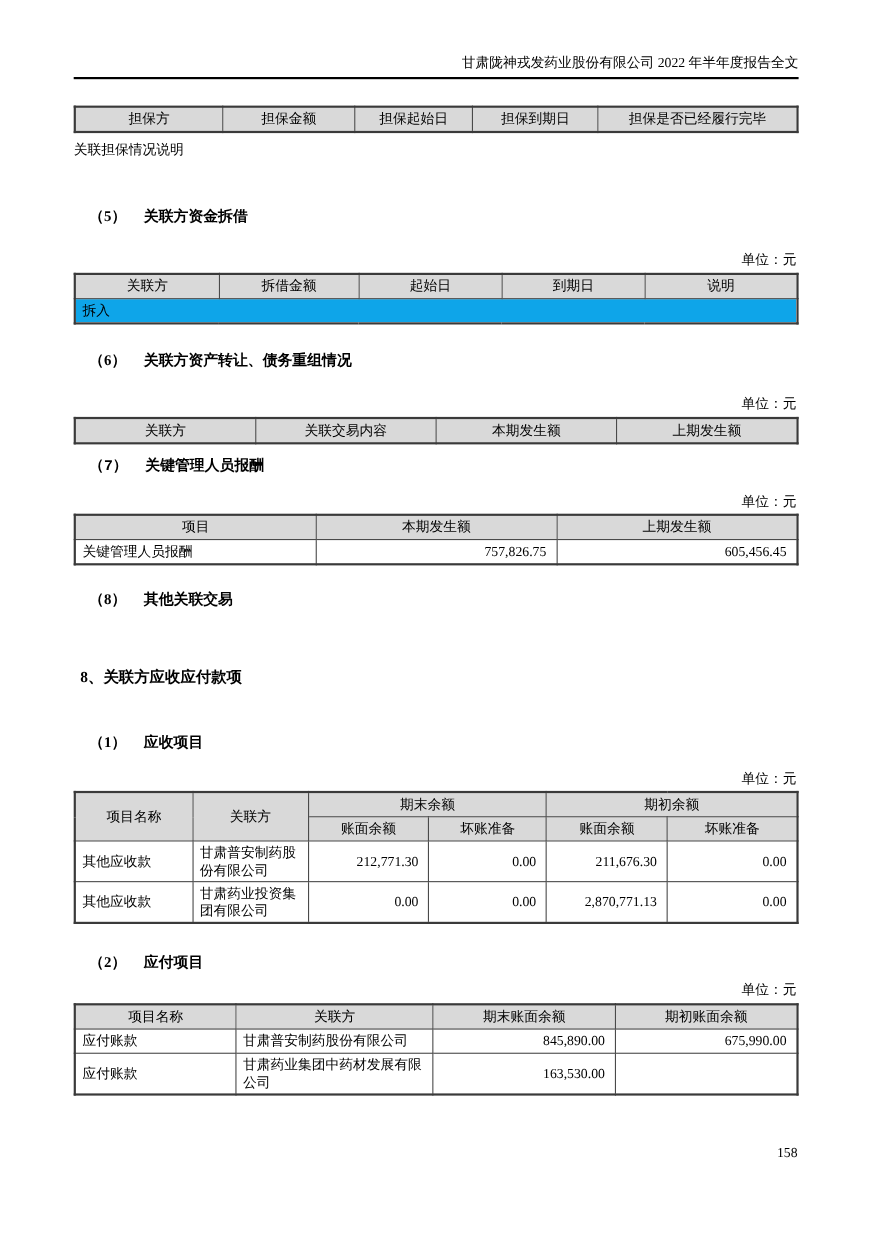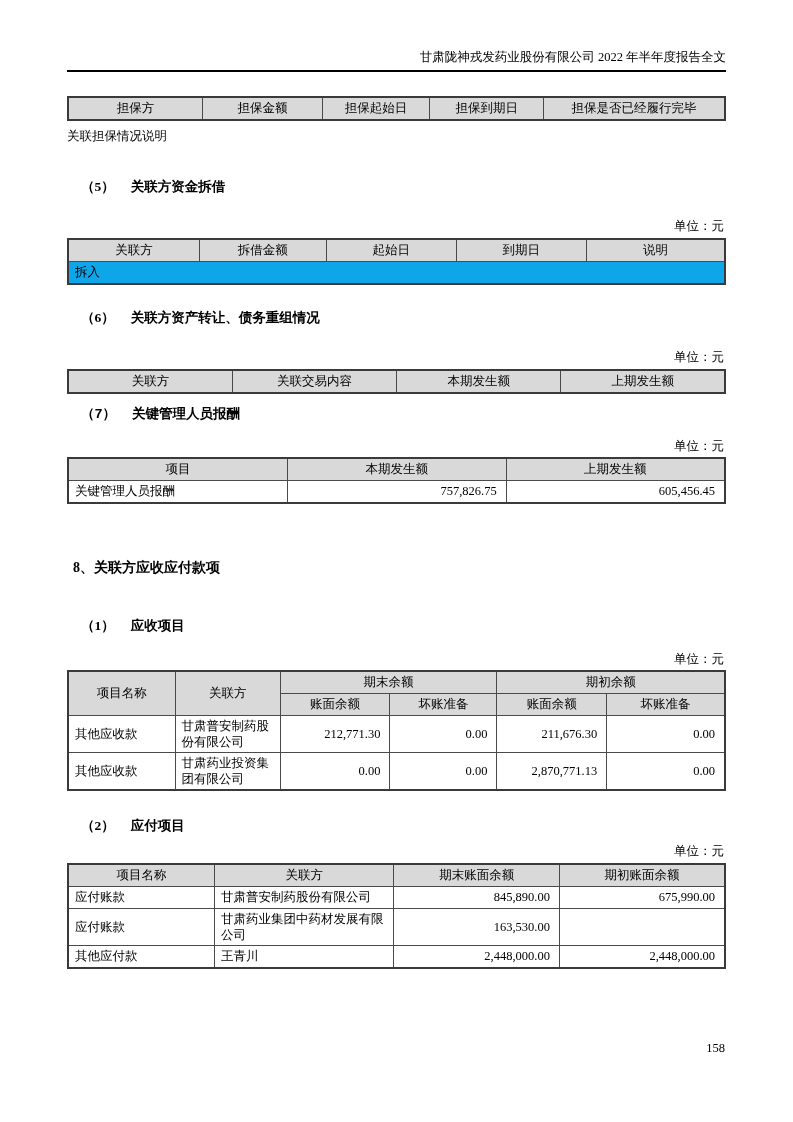--- a/index.html
+++ b/index.html
@@ -26,21 +26,21 @@
     overflow:hidden;
   }
   .hd { background:#d9d9d9; text-align:center; }
   .grayrow { background:#0ea5e9; text-align:left; }
   .tl { text-align:left; }
   .num { text-align:right; padding-right:9px !important; }
   .two-line td { line-height:16px; }
 
   .note { margin-top:7px; font-size:12.5px; line-height:16px; }
 
-  .h3 { margin-top:34px; font-weight:bold; font-size:13.5px; line-height:17px; padding-left:14px; }
+  .h3 { margin-top:44px; font-weight:bold; font-size:13.5px; line-height:17px; padding-left:14px; }
   .h3 .hnum { margin-right:16px; }
   .h2 { font-weight:bold; font-size:14px; line-height:18px; padding-left:6px; }
 
   .unit { text-align:right; font-size:12.5px; line-height:15px; padding-right:2px; }
 
   .pageno {
     position:absolute; top:1041px; right:68px;
     font-size:12.5px; line-height:15px;
   }
 </style>
@@ -138,20 +138,23 @@
         <td class="hd">上期发生额</td>
       </tr>
       <tr>
         <td class="tl">关键管理人员报酬</td>
         <td class="num">757,826.75</td>
         <td class="num">605,456.45</td>
       </tr>
     </tbody>
       </table>
 
+    <div class="h3" style="margin-top:22px;">
+      <span class="hnum">（8）</span><span>其他关联交易</span>
+    </div>
 
     <div class="h2" style="margin-top:55px;">8、关联方应收应付款项</div>
 
     <div class="h3" style="margin-top:40px;">
       <span class="hnum">（1）</span><span>应收项目</span>
     </div>
     <div class="unit" style="margin-top:18px;">单位：元</div>
     <table class="tbl" style="margin-top:3px;">
       <colgroup>
           <col style="width:16.3%">
@@ -216,25 +219,19 @@
         <td class="tl">甘肃普安制药股份有限公司</td>
         <td class="num">845,890.00</td>
         <td class="num">675,990.00</td>
       </tr>
       <tr class="two-line">
         <td class="tl">应付账款</td>
         <td class="tl">甘肃药业集团中药材发展有限公司</td>
         <td class="num">163,530.00</td>
         <td class="num"></td>
       </tr>
-      <tr>
-        <td class="tl">其他应付款</td>
-        <td class="tl">王青川</td>
-        <td class="num">2,448,000.00</td>
-        <td class="num">2,448,000.00</td>
-      </tr>
     </tbody>
       </table>
 
   </div>
 
   <div class="pageno">158</div>
 </div>
 
 </body></html>

